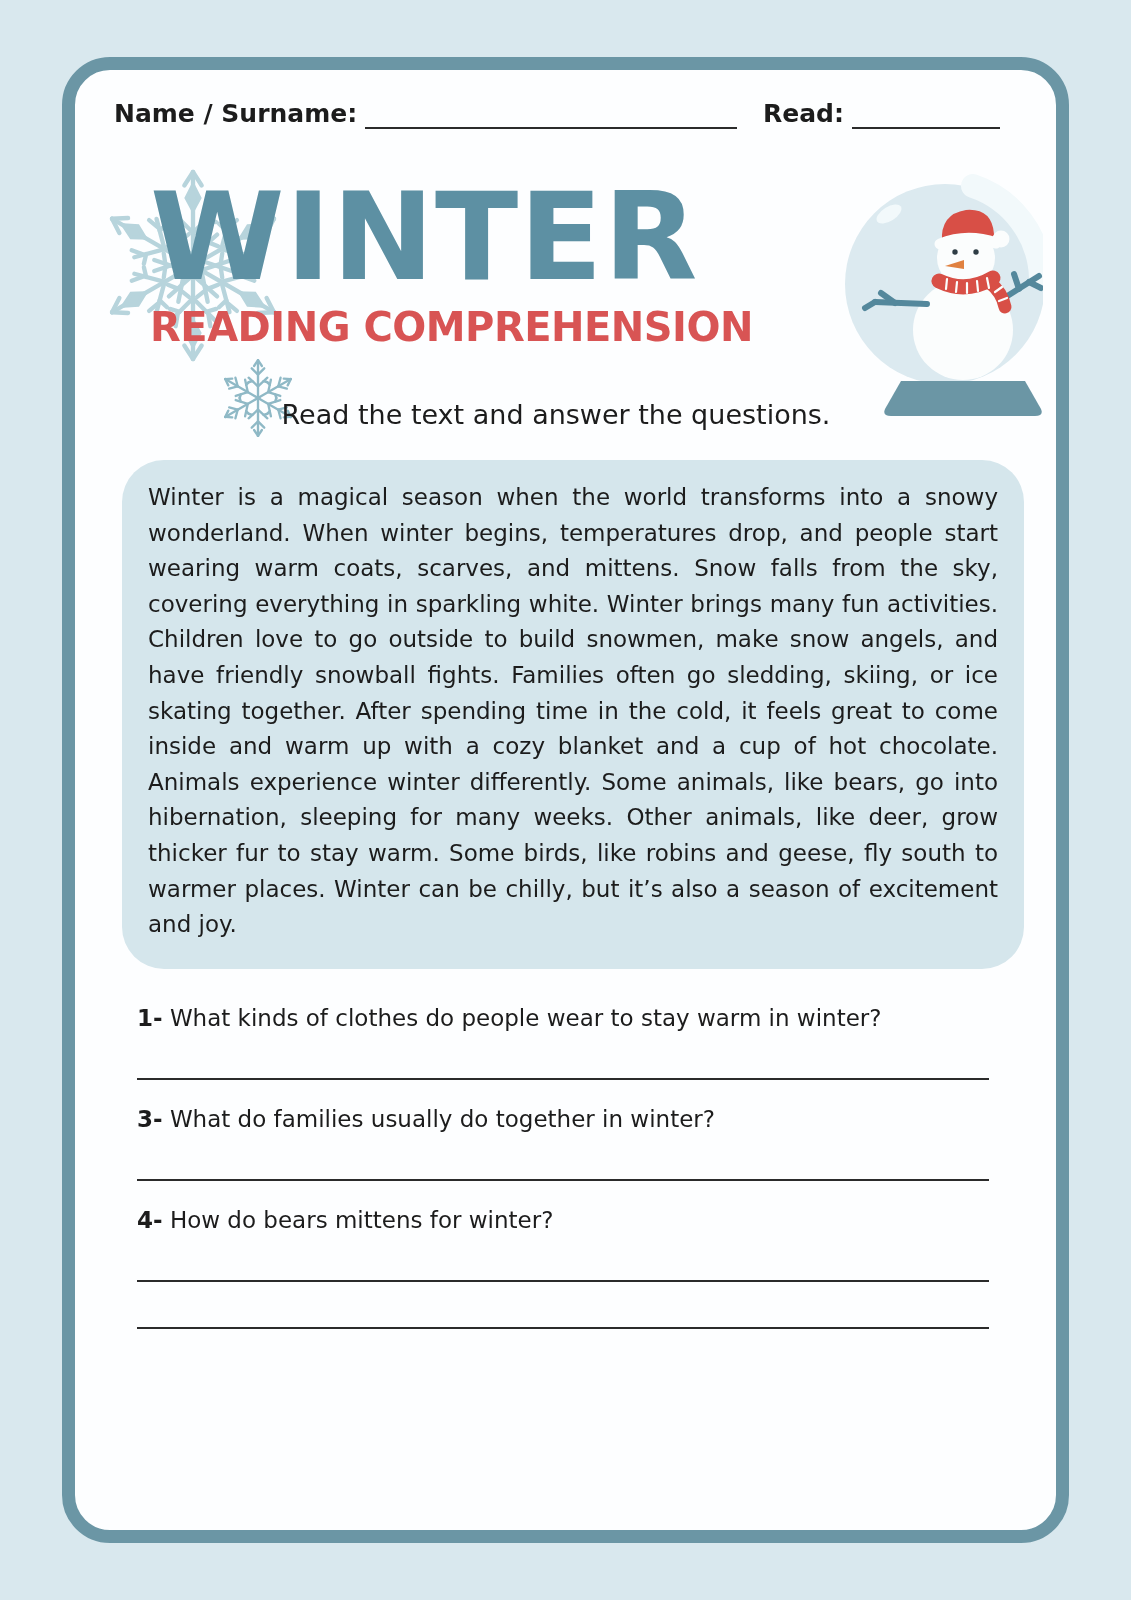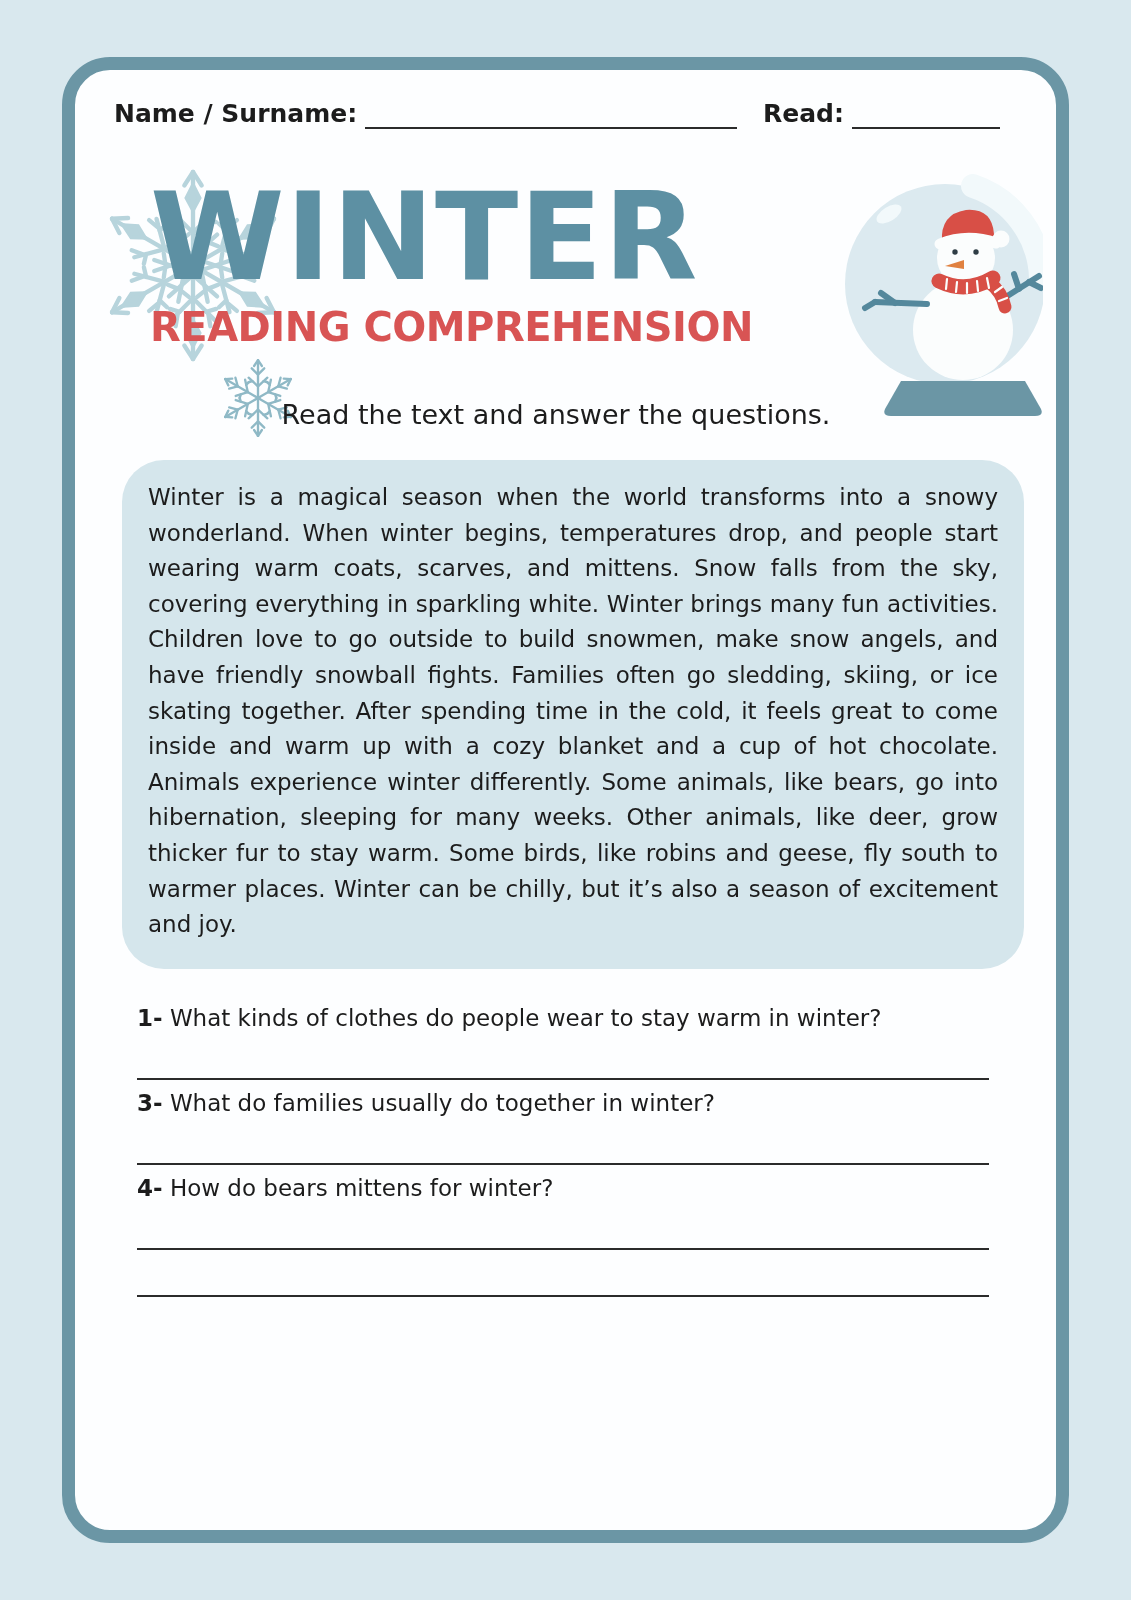--- a/index.html
+++ b/index.html
@@ -53,21 +53,21 @@
   .snow-globe{position:absolute;left:843px;top:162px;}
   
   .passage{
     position:absolute;left:115px;top:460px;width:902px;
     background:var(--passage-bg);border-radius:42px;
     padding:20px 26px 26px 26px;
     font-size:23px;line-height:35.6px;text-align:justify;margin-left:7px;
   }
   
   .questions{position:absolute;left:137px;top:1003px;width:852px;}
-  .q-block{margin-bottom:8px;}
+  .q-block{margin-bottom:24px;}
   .q-text{font-size:23px;line-height:30px;}
   .q-num{font-weight:bold;}
   .a-line{margin-top:45px;border-bottom:2.5px solid var(--line-color);height:0;}
 </style>
 </head>
 <body>
 
 <div class="card"></div>
 
 <div class="header-row">

